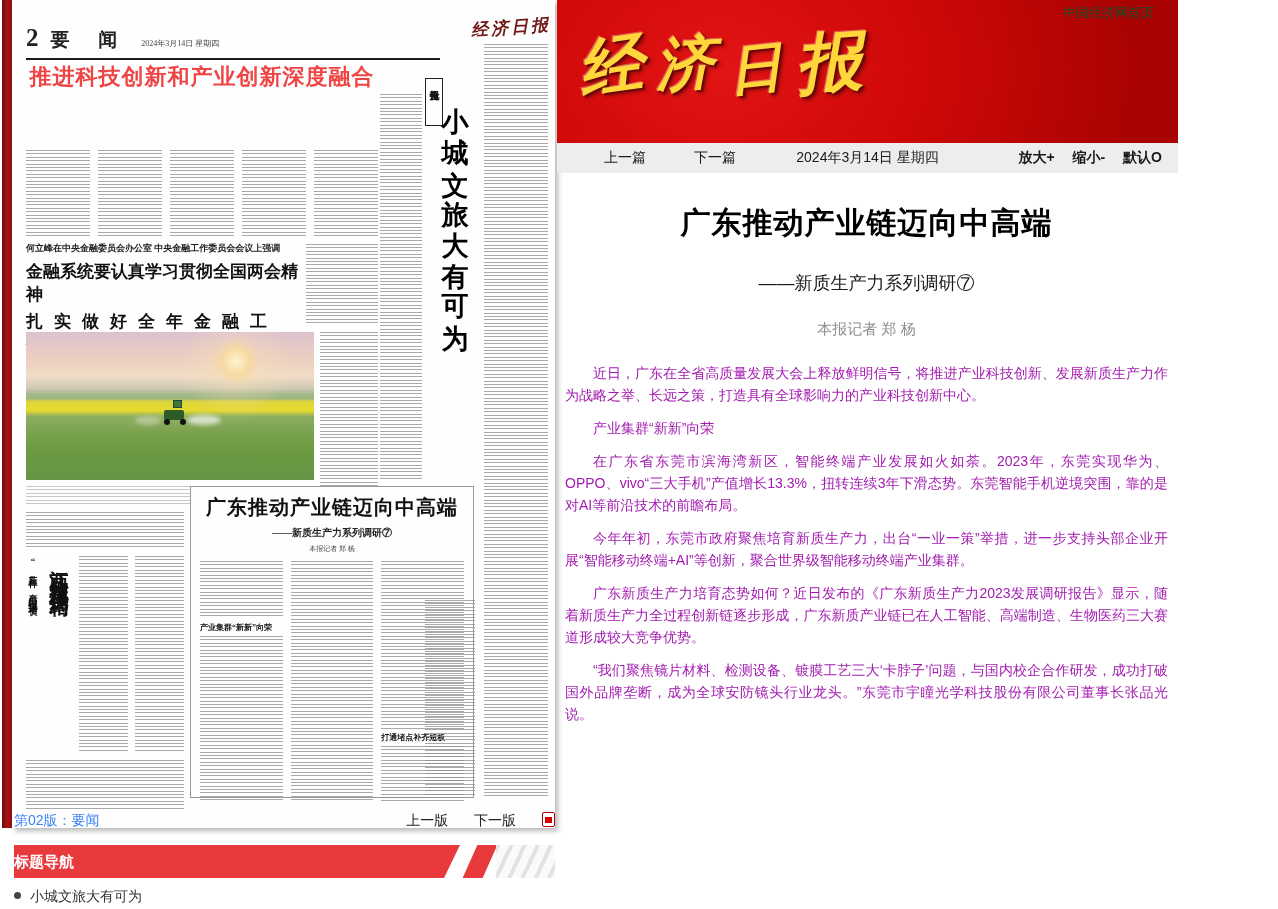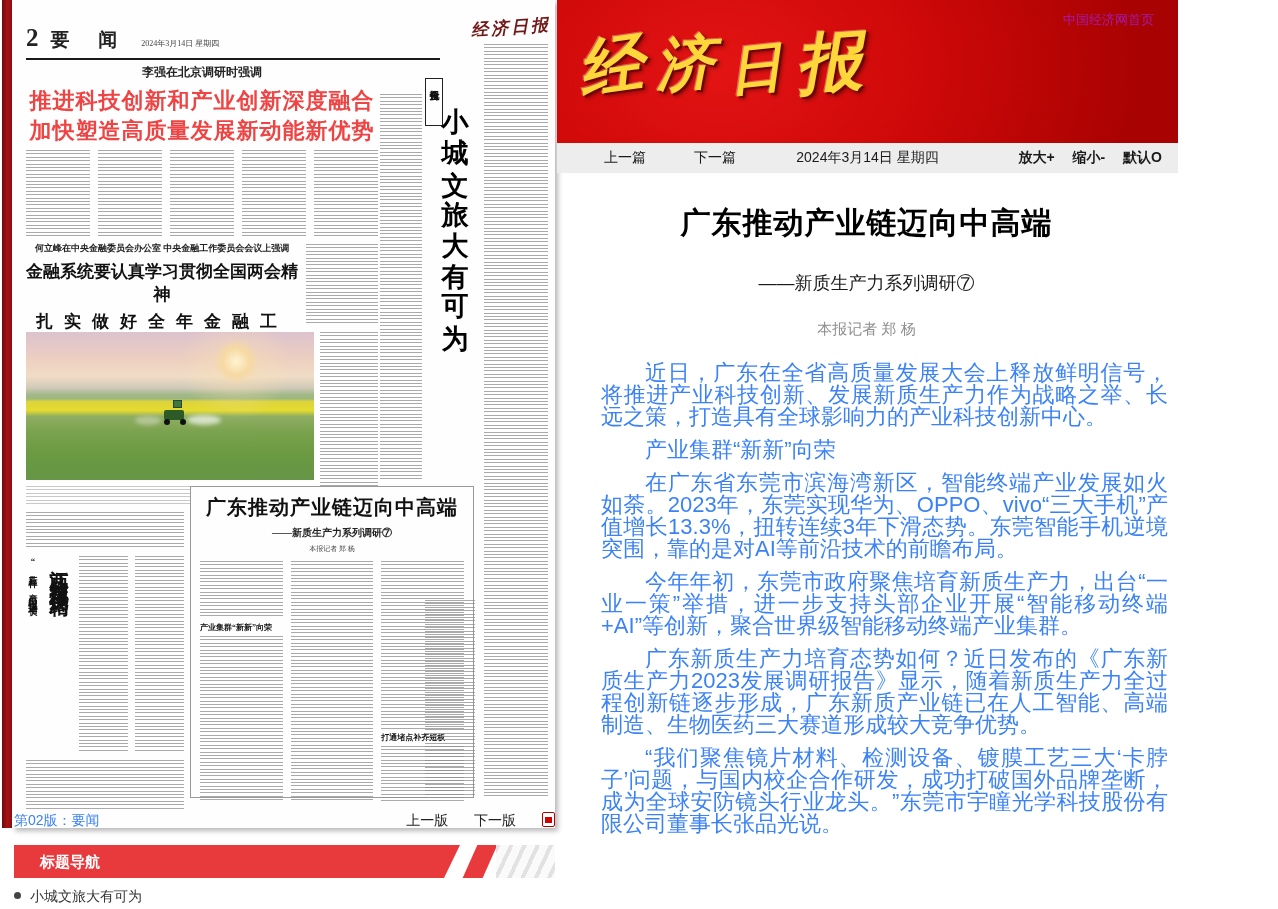--- a/index.html
+++ b/index.html
@@ -24,21 +24,21 @@
   .sim { background-image:repeating-linear-gradient(180deg,#8d8d8d 0 1px,transparent 1px 3.4px); opacity:.75; }
   .sim-light { background-image:repeating-linear-gradient(180deg,#a5a5a5 0 1px,transparent 1px 3.4px); opacity:.6; }
 
   .a1 { position:absolute; left:14px; top:64px; width:352px; text-align:center; }
   .a1 .kicker { font-size:12px; font-weight:bold; margin-bottom:7px; }
   .a1 .hl { font-family:Liberation Mono, monospace; font-size:22px; font-weight:900;
     line-height:30px; letter-spacing:1px; color:#ef4444; }
   .a1-cols { position:absolute; left:14px; top:150px; width:352px; height:86px; display:flex; gap:8px; }
   .a1-cols div { flex:1; }
 
-  .a2 { position:absolute; left:14px; top:242px; width:272px; text-align:center; }
+  .a2 { position:absolute; left:14px; top:242px; width:272px; }
   .a2 .kicker { font-size:9px; font-weight:bold; white-space:nowrap; margin-bottom:5px; }
   .a2 .hl1 { font-family:"Liberation Sans",sans-serif; font-size:17px; font-weight:900; color:#111; }
   .a2 .hl2 { font-family:"Liberation Sans",sans-serif; font-size:17px; font-weight:900; color:#111;
     letter-spacing:11px; margin-top:4px; }
   .a2-col { position:absolute; left:294px; top:244px; width:72px; height:82px; }
 
   #photo { position:absolute; left:14px; top:332px; width:288px; height:148px;
     background:
       radial-gradient(circle 30px at 73% 20%, #fff3d2 0%, #f6d9a2 45%, rgba(246,217,162,0) 75%),
       radial-gradient(circle 70px at 73% 22%, rgba(250,225,180,.55) 0%, rgba(250,225,180,0) 80%),
@@ -90,33 +90,33 @@
   #edition { position:absolute; left:14px; top:812px; font-size:14px; color:#3b82f6; }
   #page-nav { position:absolute; right:2px; top:812px; font-size:14px; color:#222; }
   #page-nav span { margin-left:22px; cursor:pointer; }
   .pdficon { display:inline-block; width:13px; height:15px; background:#fff; border:1px solid #b00000;
     border-radius:2px; position:relative; vertical-align:-2px; margin-left:7px; }
   .pdficon::after { content:""; position:absolute; left:2px; top:4px; width:7px; height:6px; background:#d20000; }
 
   #nav-banner { position:absolute; left:14px; top:845px; width:541px; height:33px; }
   .nav-red { position:absolute; left:0; top:0; width:446px; height:33px; background:#e8393d;
     clip-path:polygon(0 0, 446px 0, 430px 33px, 0 33px); color:#fff; font-size:15px; font-weight:bold;
-    line-height:33px; padding-left:26px; }
+    line-height:33px; }
   .nav-stripe { position:absolute; left:456px; top:0; width:20px; height:33px; background:#e8393d;
     transform:skewX(-24deg); }
   .nav-hatch { position:absolute; left:482px; right:0; top:0; height:33px;
     background:repeating-linear-gradient(115deg,#e2e2e2 0 4px,#fafafa 4px 12px); }
   #nav-list { position:absolute; left:14px; top:888px; font-size:14px; color:#333; }
   .dot { display:inline-block; width:7px; height:7px; background:#444; border-radius:50%;
     margin-right:9px; vertical-align:2px; }
 
   
   #banner { position:absolute; left:557px; top:0; width:621px; height:143px;
     background:radial-gradient(ellipse 420px 300px at 26% 48%, #e31414 0%, #ce0808 50%, #a90202 100%); }
-  #top-link { position:absolute; left:1063px; top:11px; font-size:13px; color:#a21caf; cursor:pointer; }
+  #top-link { position:absolute; left:1063px; top:4px; font-size:13px; color:#14532d; cursor:pointer; }
   #logo { position:absolute; left:578px; top:18px; font-family:"DejaVu Serif",serif; font-style:italic;
     font-weight:bold; font-size:64px; color:#ffd73a;
     text-shadow:2px 2px 0 #6d0707, 3px 3px 4px rgba(0,0,0,.45), -1px -1px 0 rgba(255,255,220,.35); }
   #logo span { display:inline-block; margin-right:14px; }
   #logo span:nth-child(1){ transform:rotate(-8deg) translateY(3px); }
   #logo span:nth-child(2){ transform:rotate(-3deg) translateY(-2px); font-size:58px; }
   #logo span:nth-child(3){ transform:rotate(-6deg) translateY(2px); font-size:54px; }
   #logo span:nth-child(4){ transform:rotate(-4deg); font-size:66px; }
 
   #toolbar { position:absolute; left:557px; top:143px; width:621px; height:30px; background:#ededed;
@@ -125,41 +125,39 @@
   .tb-left span { margin-right:12px; cursor:pointer;margin-left:32px; }
   .tb-date { position:absolute; left:0; top:6px; width:100%; text-align:center; }
   .tb-right { position:absolute; right:16px; top:6px; font-weight:bold; }
   .tb-right span { margin-left:14px; cursor:pointer;text-align:right; }
 
   #article { position:absolute; left:557px; top:173px; width:621px; padding:0 10px 0 8px; }
   .art-title { text-align:center; margin-top:30px; font-size:30px; font-weight:bold; color:#000; letter-spacing:1px; }
   .art-sub { text-align:center; margin-top:27px; font-size:18px; color:#1a1a1a; }
   .art-by { text-align:center; margin-top:25px; font-size:15px; color:#8e8e8e; }
   .art-body { margin-top:23px; }
-  .art-p { font-size:22px; line-height:22px; color:#3b82f6; text-indent:2em; text-align:justify;
-    margin-bottom:11px;margin-left:36px; }
+  .art-p { font-size:14px; line-height:22px; color:#a21caf; text-indent:2em; text-align:justify;
+    margin-bottom:11px; }
 </style>
 </head>
 <body>
 
 <div id="left-panel">
   <div id="spine"></div>
 
   <div id="paper">
     <div class="p-header">
       <span class="p-num">2</span>
       <span class="p-sec">要 闻</span>
       <span class="p-date">2024年3月14日 星期四</span>
     </div>
     <div class="p-mast">经济日报</div>
 
     <div class="a1">
-      <div class="kicker">李强在北京调研时强调</div>
       <div class="hl">推进科技创新和产业创新深度融合</div>
-      <div class="hl">加快塑造高质量发展新动能新优势</div>
     </div>
     <div class="a1-cols">
       <div class="sim"></div>
       <div class="sim"></div>
       <div class="sim"></div>
       <div class="sim"></div>
       <div class="sim"></div>
     </div>
 
     <div class="a2">

